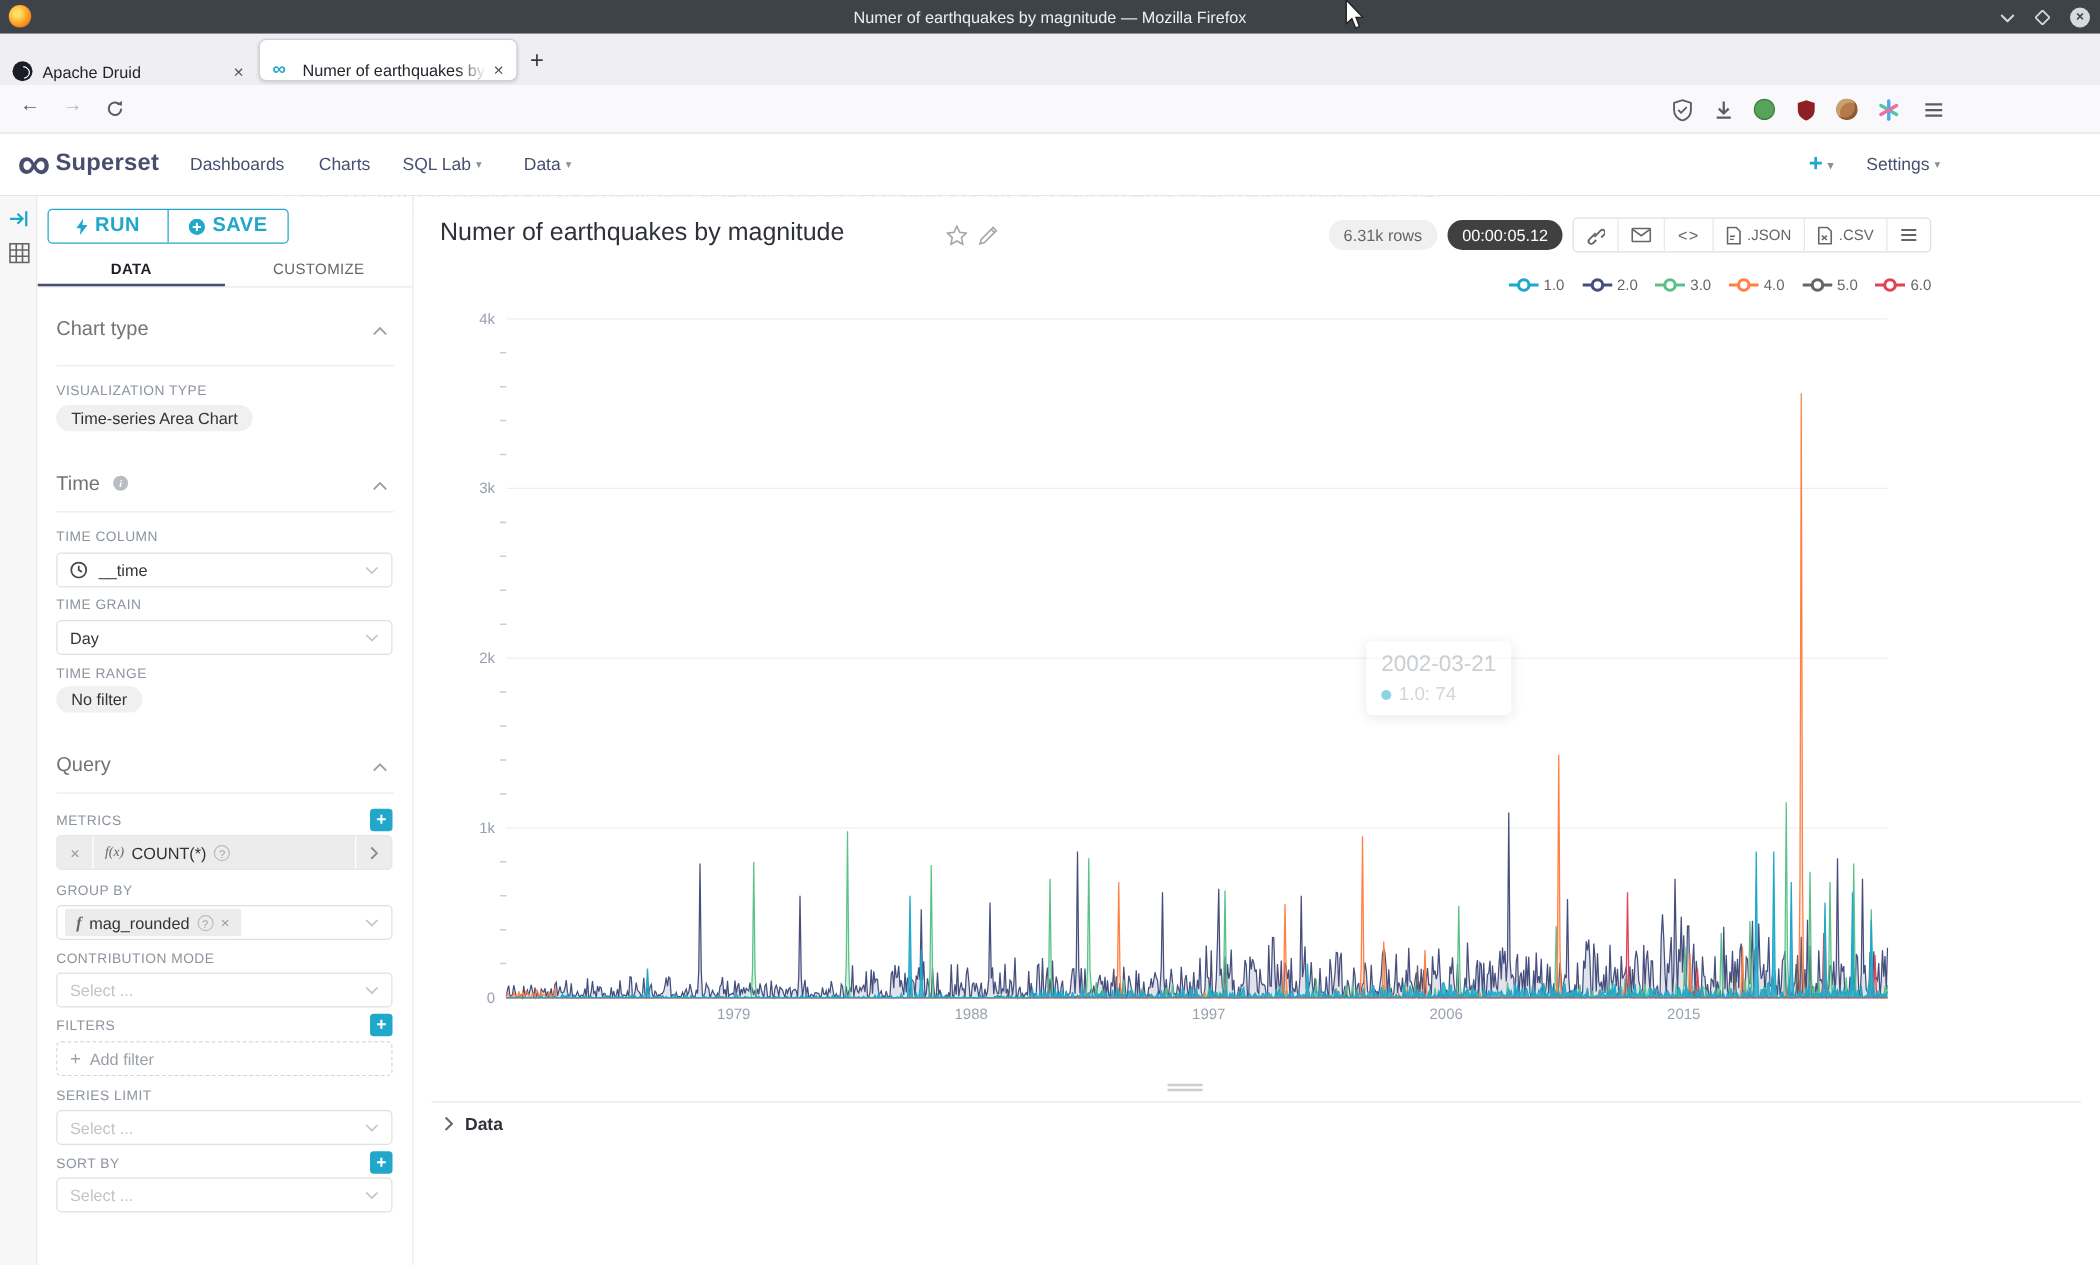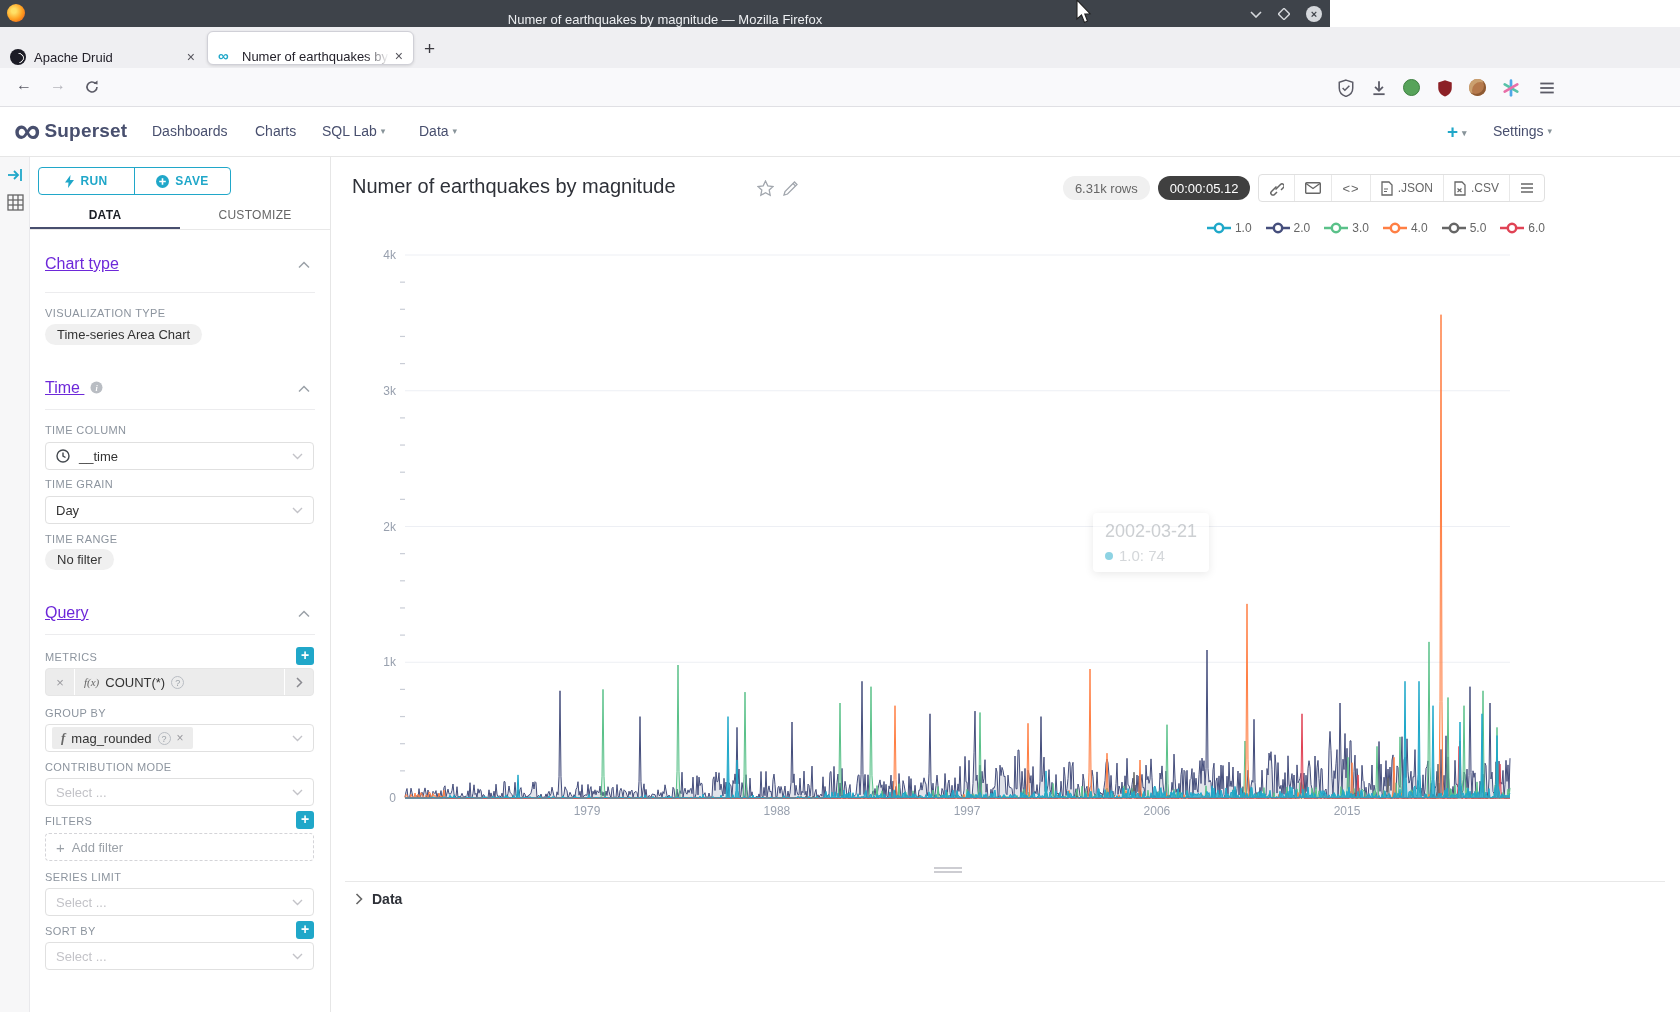--- a/index.html
+++ b/index.html
@@ -1,21 +1,21 @@
 <!DOCTYPE html>
 <html><head>
 <meta charset="utf-8">
 <style>
   * { margin:0; padding:0; box-sizing:border-box; }
   html,body { width:1680px; height:1012px; overflow:hidden; }
   body { font-family:"Liberation Sans", sans-serif; background:#fff; position:relative; }
   .screen { position:relative; width:1680px; height:1012px; background:#fff; }
 
   
-  .titlebar { position:absolute; left:0; top:0; width:1330px; height:27px; background:#3E434A; display:flex; align-items:flex-end; }
+  .titlebar { position:absolute; left:0; top:0; width:1680px; height:27px; background:#3E434A; display:flex; align-items:center; }
   .ff-logo { position:absolute; left:7px; top:4px; width:18px; height:18px; border-radius:50%;
              background:radial-gradient(circle at 38% 38%, #ffe066 15%, #ff9e1f 55%, #e2471f 100%); }
   .win-title { width:100%; text-align:center; color:#EDEFF2; font-size:13px; }
   .win-btns { position:absolute; right:8px; top:0; height:27px; display:flex; align-items:center; gap:16px; color:#D5D8DC; }
   .win-btns svg { display:block; }
   .close-circle { width:16px; height:16px; border-radius:50%; background:#D6D9DD; color:#3E4249; font-size:11px; line-height:16px; text-align:center; font-weight:bold; }
 
   
   .tabstrip { position:absolute; left:0; top:27px; width:1680px; height:41px; background:#EFEFF2; display:flex; align-items:flex-end; }
   .tab { height:34px; margin-bottom:3px; display:flex; align-items:flex-end; padding:0 10px; border-radius:6px; font-size:13px; color:#24222b; }
@@ -51,26 +51,26 @@
   .nav-settings { position:absolute; top:16px; left:1493px; font-size:14px; color:#484F6E; }
 
   
   .main { position:absolute; left:0; top:157px; width:1680px; height:855px; }
   .rail { position:absolute; left:0; top:0; width:30px; height:855px; background:#F7F7F8; border-right:1px solid #E9E9EC; }
   .controls { position:absolute; left:30px; top:0; width:301px; height:855px; background:#fff; border-right:1px solid #E6E6E6; overflow:hidden; }
   .chartpanel { position:absolute; left:331px; top:0; width:1349px; height:855px; background:#fff; }
 
   
   .btn-group { position:absolute; left:8px; top:10px; width:193px; height:28px; display:flex; border:1px solid #20A7C9; border-radius:4px; overflow:hidden; background:#fff; }
-  .btn-group .cbtn { flex:1; display:flex; align-items:center; justify-content:center; gap:6px; color:#20A7C9; font-size:12px; font-weight:bold; letter-spacing:.4px; }
+  .btn-group .cbtn { flex:1; display:flex; align-items:center; justify-content:center; gap:6px; color:#20A7C9; font-size:16px; font-weight:bold; letter-spacing:.4px; }
   .btn-group .cbtn + .cbtn { border-left:1px solid #20A7C9; }
   .ptabs { position:absolute; left:0; top:46px; width:300px; height:27px; border-bottom:1px solid #E8E8E8; display:flex; }
   .ptab { width:150px; text-align:center; font-size:12px; letter-spacing:.3px; color:#666; padding-top:5px; }
   .ptab.on { color:#1B1F26; border-bottom:2px solid #484F6E; font-weight:bold; }
-  .sec-h { position:absolute; left:15px; font-size:16px; color:#6d28d9;text-decoration:underline; }
+  .sec-h { position:absolute; left:15px; font-size:16px; color:#737373; }
   .chev-up { position:absolute; width:12px; height:8px; }
   .divider { position:absolute; left:15px; width:270px; border-top:1px solid #ECECEE; }
   .lbl { position:absolute; left:15px; font-size:11px; color:#8C949E; letter-spacing:.4px; }
   .sel { position:absolute; left:15px; width:269px; height:28px; border:1px solid #E0E0E0; border-radius:4px; background:#fff; display:flex; align-items:center; padding:0 10px; font-size:13px; color:#333; }
   .sel .ph { color:#C3C3C8; }
   .sel .dd { position:absolute; right:10px; }
   .gpill { position:absolute; left:15px; background:#F0F0F0; border-radius:12px; font-size:13px; color:#333; padding:3px 12px; }
   .plusbtn { position:absolute; width:18px; height:18px; background:#20A7C9; border-radius:3px; color:#fff; font-size:14px; line-height:17px; text-align:center; font-weight:bold; }
   .metricbox { position:absolute; left:15px; width:269px; height:28px; border:1px solid #E6E6E6; border-radius:4px; overflow:hidden; display:flex; background:#ECECEC; }
   .metricbox .mcell-x { width:29px; border-right:1px solid #fff; color:#9a9a9f; font-size:13px; display:flex; align-items:center; justify-content:center; }

